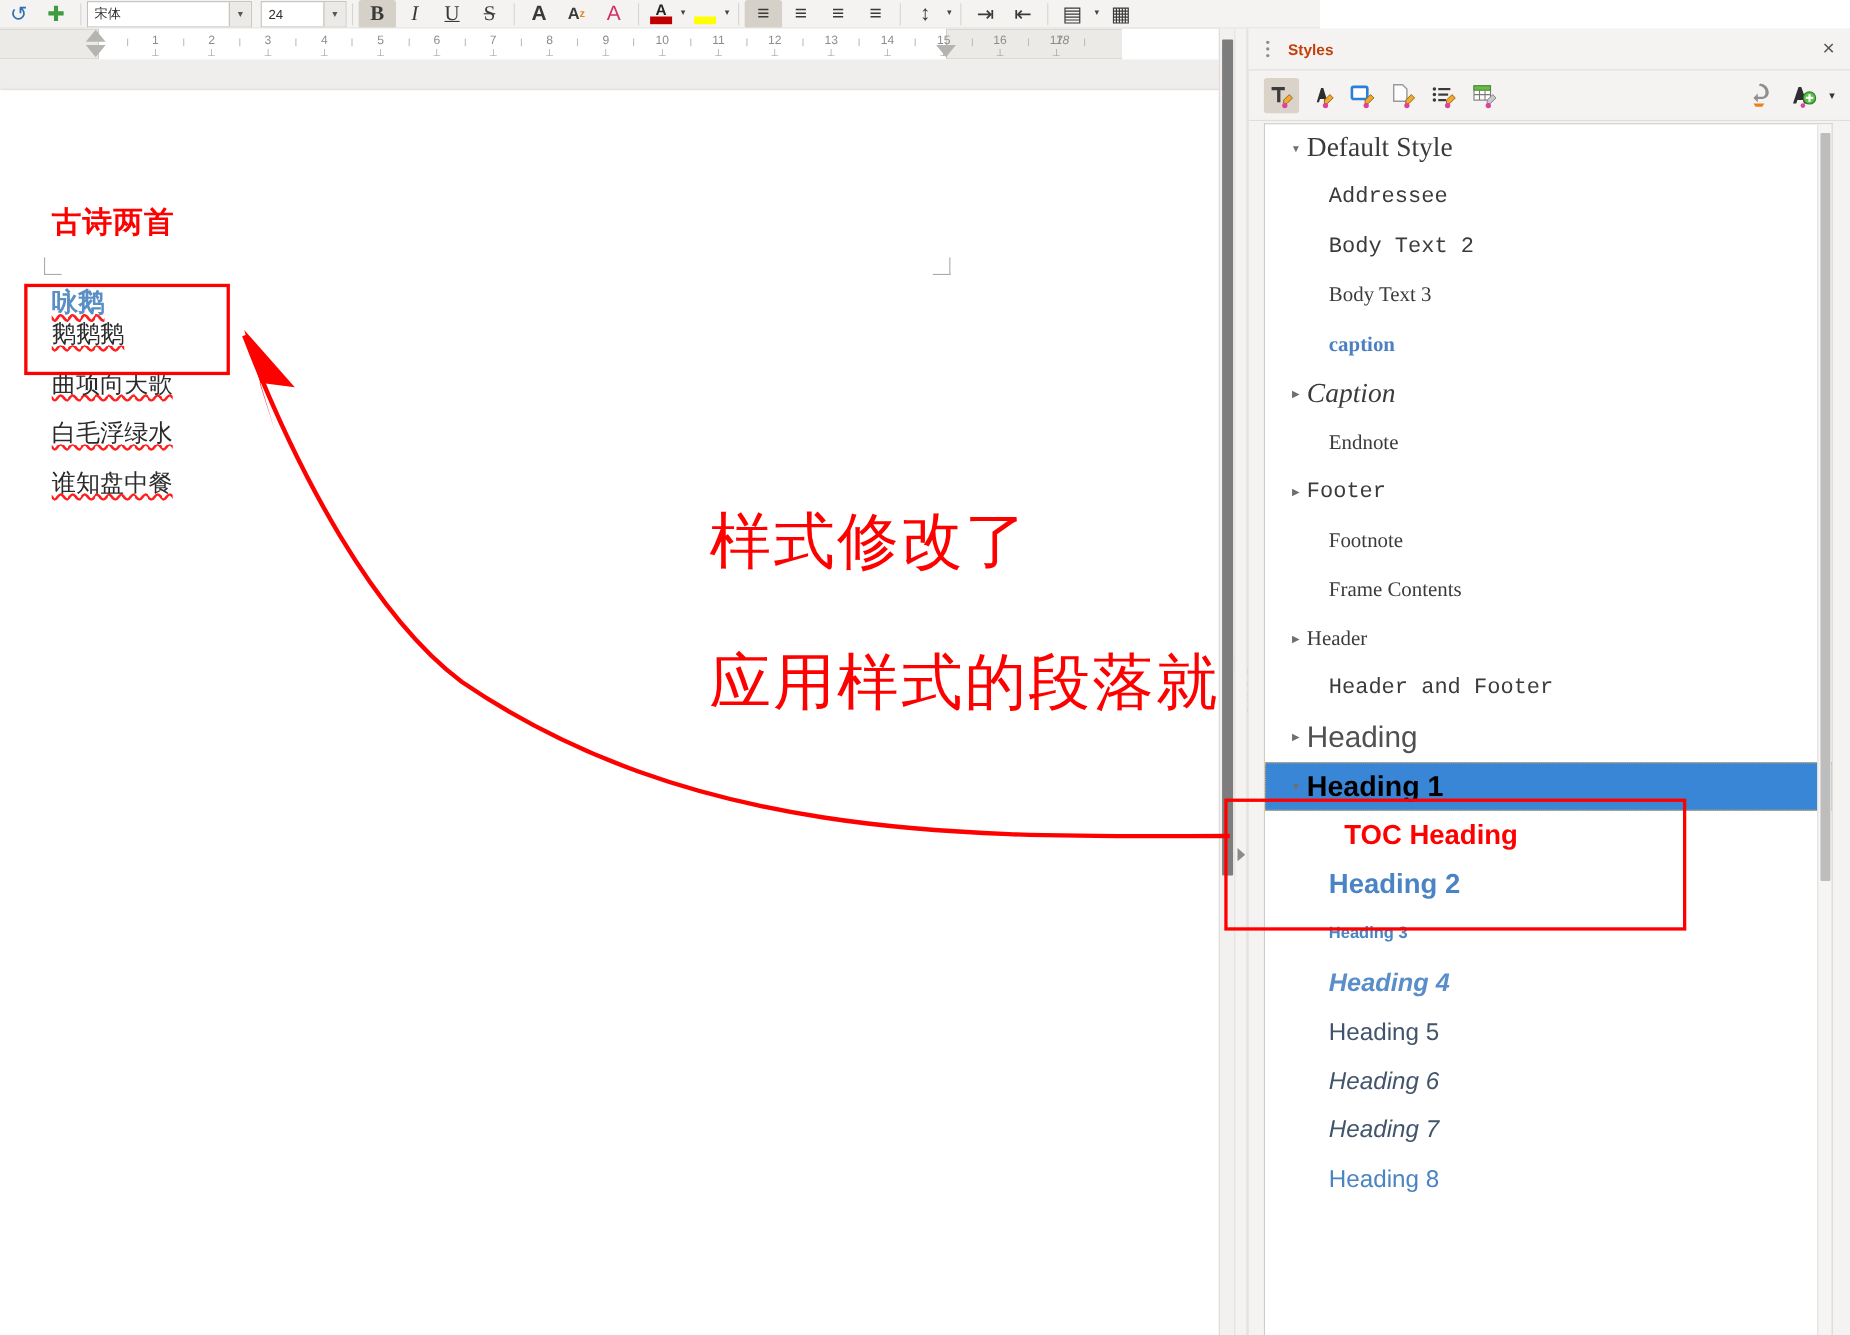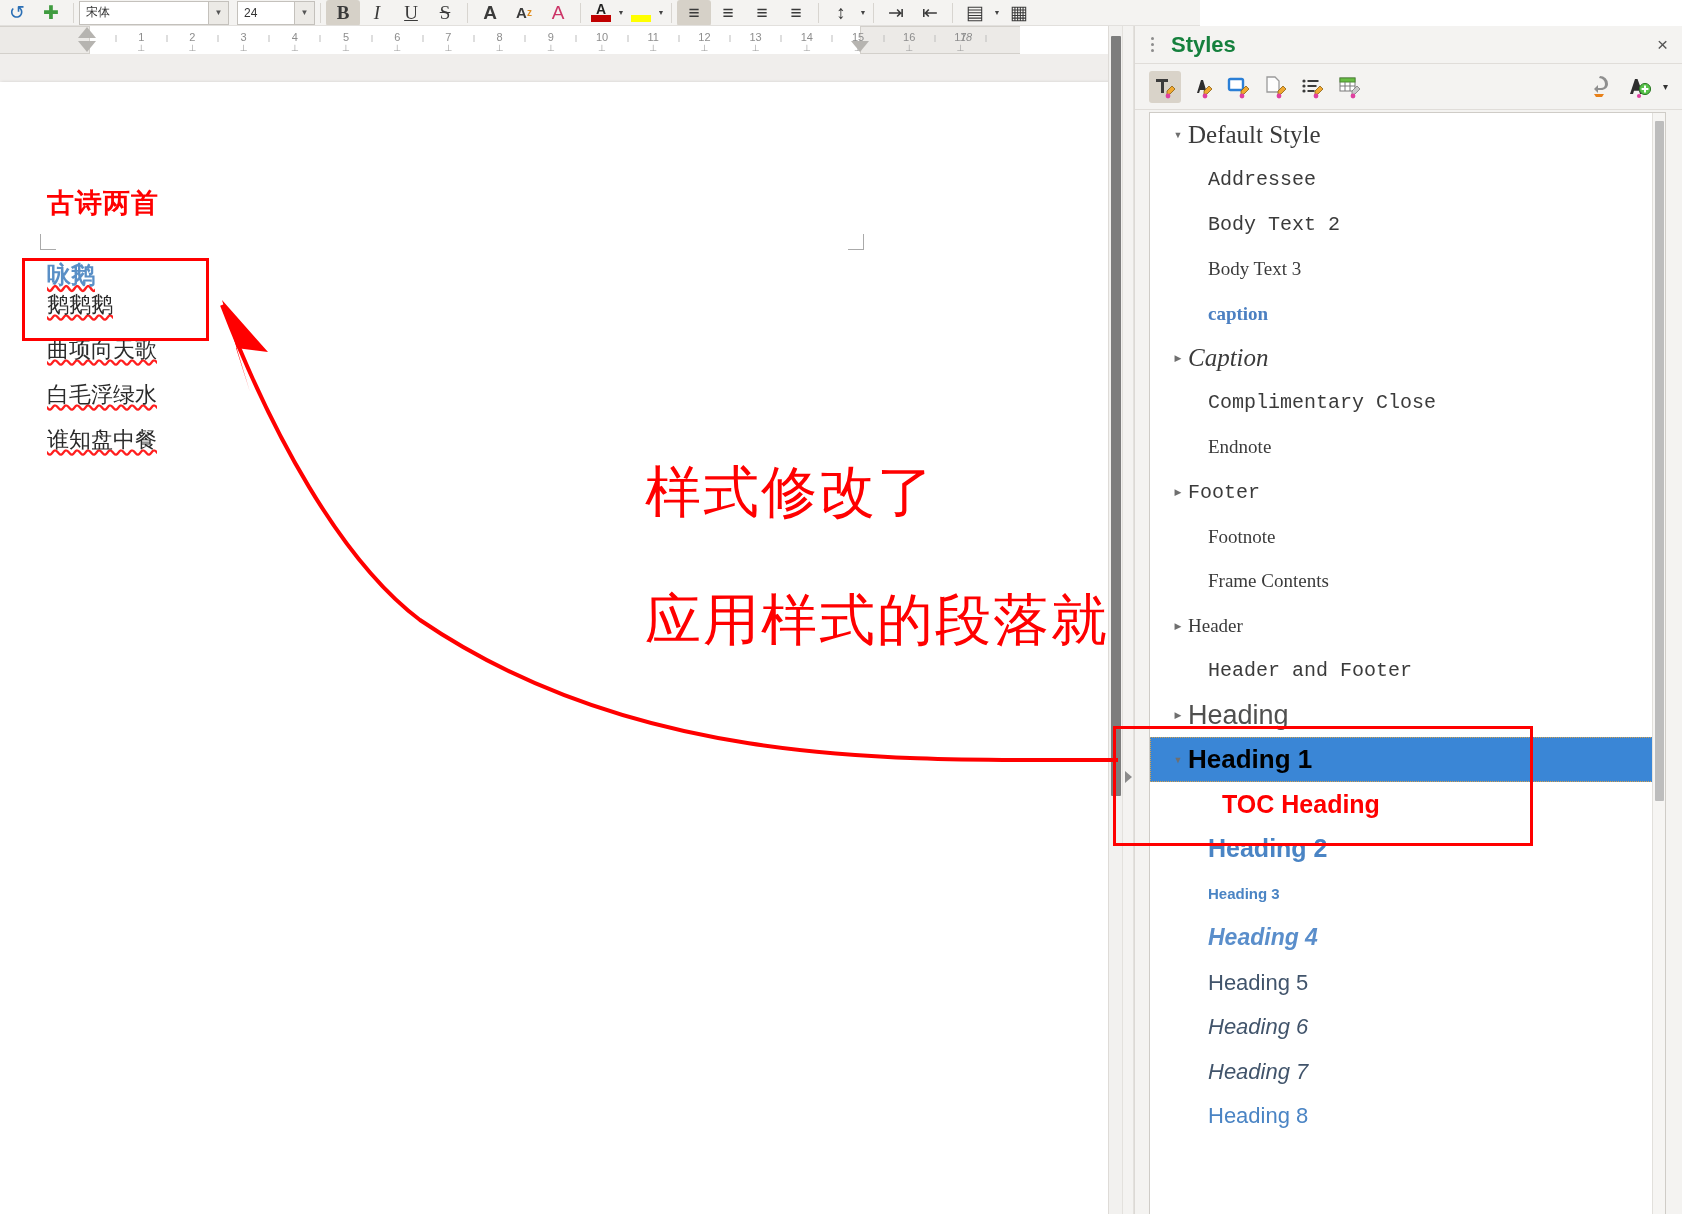--- a/index.html
+++ b/index.html
@@ -130,21 +130,21 @@
   .sidebar {
     position: absolute; left: 1134px; top: 26px; width: 548px; height: 1188px;
     background: #f4f3f1; border-left: 1px solid #dcd9d5;
   }
   .sb-header {
     position: relative; height: 38px; display: flex; align-items: center;
     padding-left: 12px; border-bottom: 1px solid #e0ddd9; background:#f4f3f1;
   }
   .grip-dots { width: 10px; display:flex; flex-direction:column; gap:3px; align-items:center; }
   .grip-dots i { width: 3px; height: 3px; background: #8c8c8c; border-radius: 50%; display:block; }
-  .sb-title { font-size: 22px; color: #15803d; font-weight: 700; margin-left: 14px;
+  .sb-title { font-size: 14px; color: #c2410c; font-weight: 700; margin-left: 14px;
      font-family:"Liberation Sans", sans-serif; }
   .sb-close {
     position: absolute; right: 14px; top: 9px; font-size: 19px; color: #555;
     line-height: 19px; cursor: default;
   }
   .sb-toolbar {
     height: 46px; display: flex; align-items: center; padding-left: 14px;
     border-bottom: 1px solid #e0ddd9; gap: 5px; position: relative;
   }
   .sb-tool {
@@ -457,24 +457,20 @@
           <div class="style-row indent1">
             <span class="tw"></span>
             <span class="lbl s-caption">caption</span>
           </div>
           <div class="style-row">
             <span class="tw">▶</span>
             <span class="lbl s-serif-it">Caption</span>
           </div>
           <div class="style-row indent1">
             <span class="tw"></span>
-            <span class="lbl s-serif">Complimentary Close</span>
-          </div>
-          <div class="style-row indent1">
-            <span class="tw"></span>
             <span class="lbl s-serif-sm">Endnote</span>
           </div>
           <div class="style-row">
             <span class="tw">▶</span>
             <span class="lbl s-serif">Footer</span>
           </div>
           <div class="style-row indent1">
             <span class="tw"></span>
             <span class="lbl s-serif-sm">Footnote</span>
           </div>

